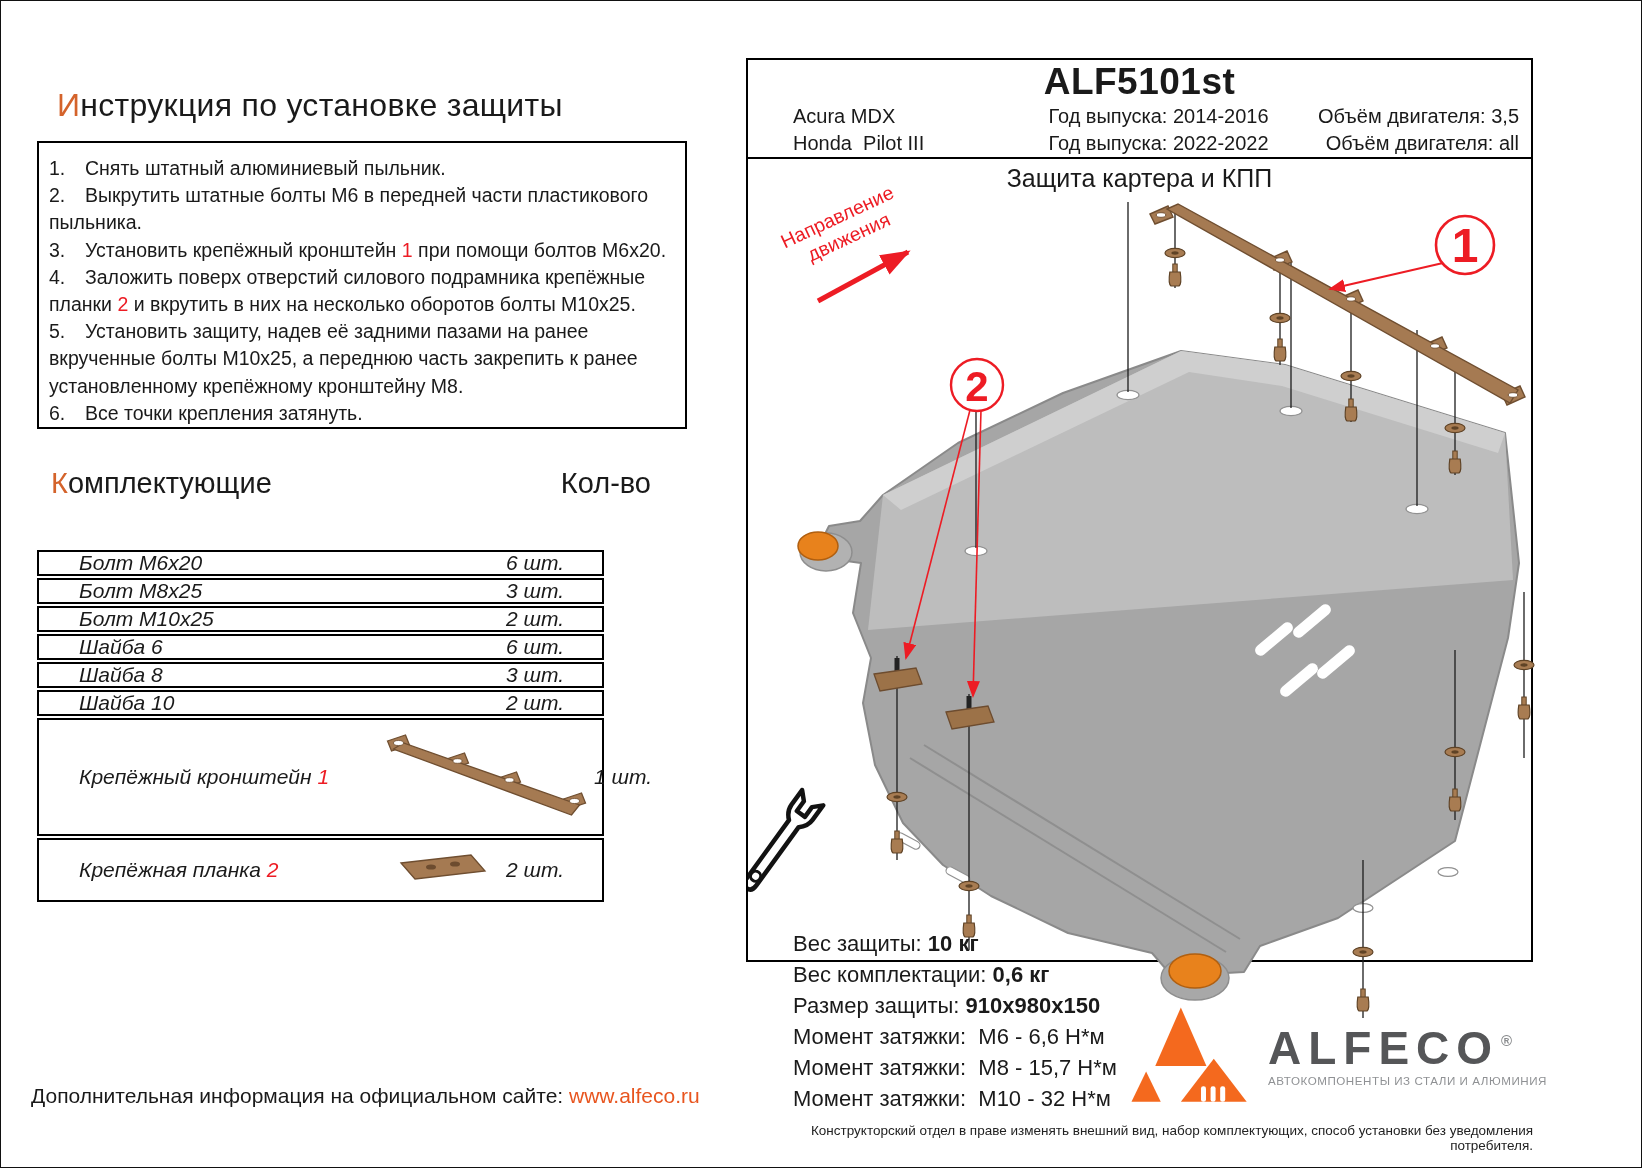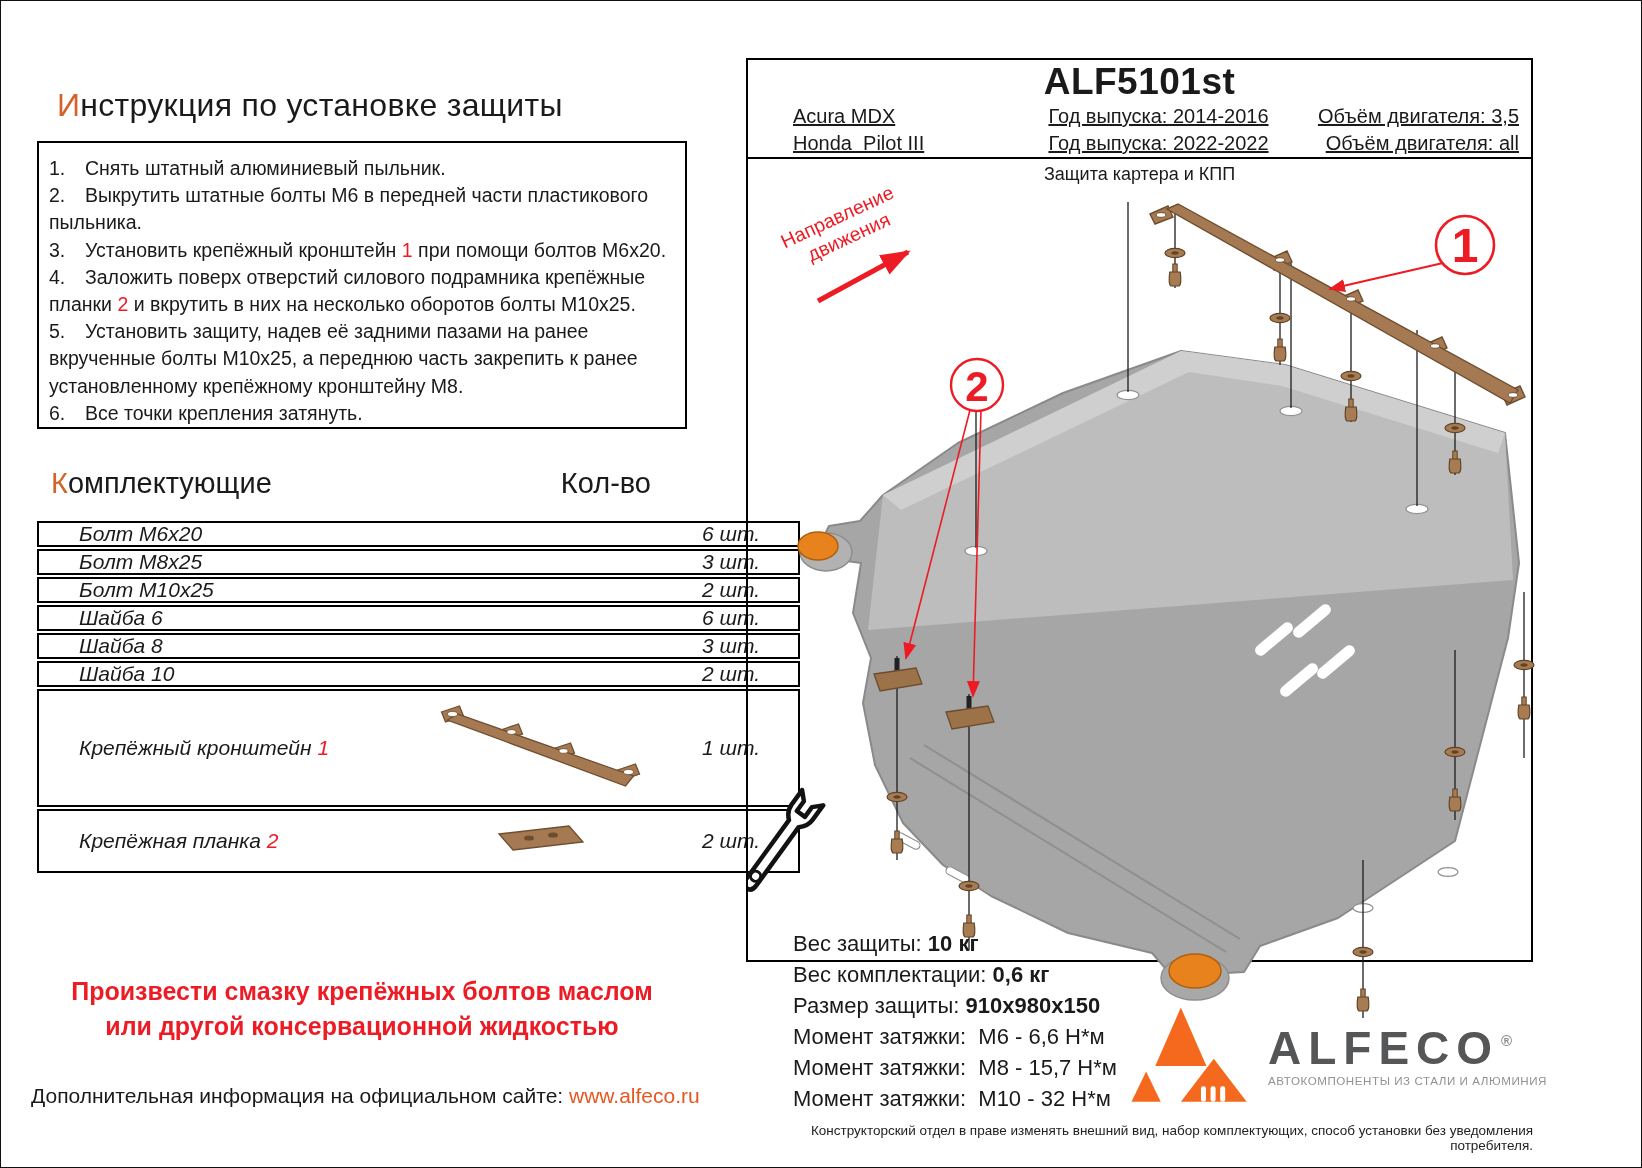--- a/index.html
+++ b/index.html
@@ -11,43 +11,43 @@
   .accent{color:#d4632b;}
 
   
   .doc-title{position:absolute;left:56px;top:86px;font-size:32px;letter-spacing:.3px;white-space:pre;}
   .instr-box{position:absolute;left:36px;top:140px;width:650px;height:288px;border:2px solid #000;
              padding:12px 4px 0 10px;font-size:19.5px;line-height:27.2px;}
   .instr{margin:0;white-space:pre-wrap;}
   .inum{display:inline-block;width:36px;}
   .parts-header{position:absolute;left:36px;top:466px;width:650px;display:flex;justify-content:space-between;
                 font-size:29px;padding:0 36px 0 14px;}
-  .parts-table{position:absolute;left:36px;top:520px;width:763px;}
+  .parts-table{position:absolute;left:36px;top:549px;width:567px;}
   .prow{border:2px solid #000;margin-bottom:2px;display:flex;align-items:center;
         font-style:italic;font-size:21px;height:26px;padding-left:40px;}
   .prow.tall{height:118px;justify-content:space-between;}
   .prow.med{height:64px;}
   .pname{flex:0 0 300px;white-space:pre;}
   .pimg{flex:1 1 auto;display:flex;justify-content:center;align-items:center;}
   .pqty{flex:0 0 96px;text-align:left;}
   .warning{position:absolute;left:36px;top:973px;width:650px;text-align:center;color:#ed1c24;
            font-weight:bold;font-size:25px;line-height:35px;}
   .doc-footer{position:absolute;left:30px;top:1083px;font-size:21px;}
   .doc-footer a{color:#e8551f;text-decoration:none;}
 
   
   .panel{position:absolute;left:745px;top:57px;width:787px;height:904px;border:2px solid #000;}
   .panel-header{position:absolute;left:0;top:0;right:0;height:99px;border-bottom:2px solid #000;}
   .part-code{text-align:center;font-size:37px;font-weight:bold;margin-top:1px;letter-spacing:.5px;}
   .veh-row{display:grid;grid-template-columns:255px 1fr 250px;font-size:20px;line-height:27px;
-           padding-left:45px;padding-right:12px;text-decoration:underline;}
+           padding-left:45px;padding-right:12px;}
   .veh-year{text-align:center;}
   .veh-engine{text-align:right;}
   .veh-model{white-space:pre;}
-  .drawing-title{position:absolute;left:0;right:0;top:104px;text-align:center;font-size:18px;}
+  .drawing-title{position:absolute;left:0;right:0;top:104px;text-align:center;font-size:25px;}
   svg.drawing{position:absolute;left:0;top:100px;}
   svg text{font-family:"Liberation Sans","DejaVu Sans",sans-serif;}
 
   .specs{position:absolute;left:45px;top:868px;font-size:22px;line-height:31px;}
   .spec span{white-space:pre;}
   .spec .b{font-weight:bold;}
 
   .logo{position:absolute;left:378px;top:943px;display:flex;align-items:flex-start;gap:14px;}
   .logo-text{padding-top:16px;}
   .brand{font-size:46px;font-weight:bold;color:#555658;letter-spacing:7px;line-height:44px;white-space:nowrap;}
@@ -138,24 +138,20 @@
           <svg width="100" height="42" viewBox="0 0 100 42">
             <polygon points="8,14 78,6 92,22 22,30" fill="#a57a52" stroke="#6f4e30" stroke-width="1.3"></polygon>
             <ellipse cx="38" cy="18" rx="5" ry="2.6" fill="#6d4c2f"></ellipse>
             <ellipse cx="62" cy="15" rx="5" ry="2.6" fill="#6d4c2f"></ellipse>
           </svg>
         </span>
         <span class="pqty">2 шт.</span>
       </div>
     </div>
 
-  <div class="warning">
-    <div>Произвести смазку крепёжных болтов маслом</div>
-    <div>или другой консервационной жидкостью</div>
-  </div>
 
   <div class="doc-footer">
     <span style="white-space:pre;">Дополнительная информация на официальном сайте: </span><a href="#">www.alfeco.ru</a>
   </div>
 
   <div class="panel">
     <div class="panel-header">
       <div class="part-code">ALF5101st</div>
       <div class="veh-row">
         <span class="veh-model">Acura MDX</span>

